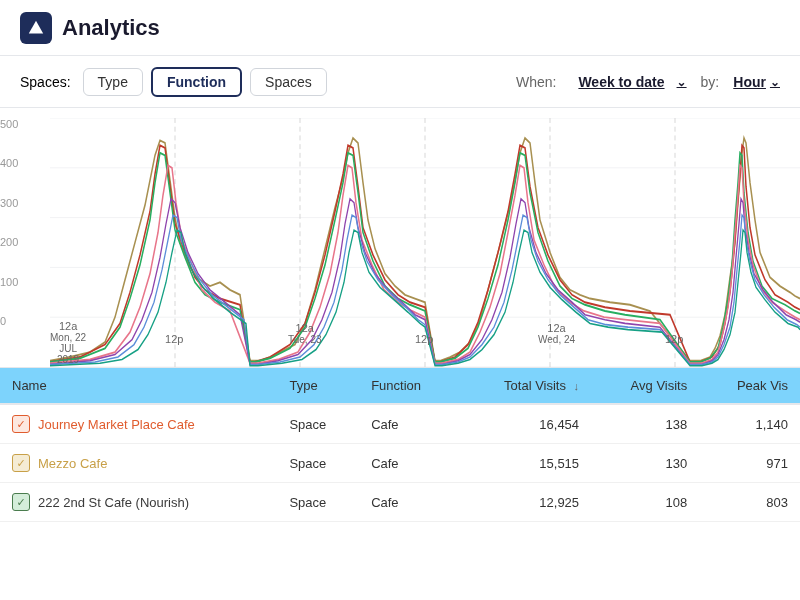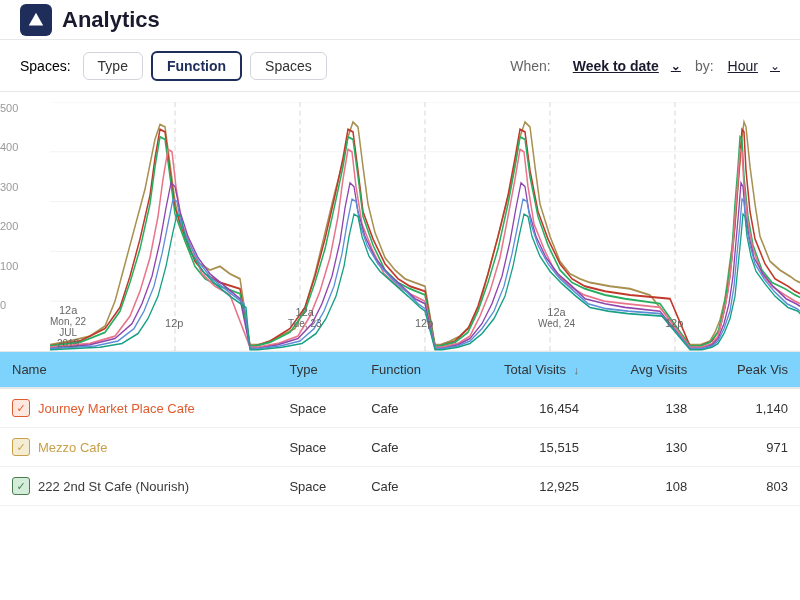--- a/index.html
+++ b/index.html
@@ -1,21 +1,21 @@
 <!DOCTYPE html>
 <html><head>
   <meta charset="utf-8">
   <style>
     * { box-sizing: border-box; margin: 0; padding: 0; }
     body { font-family: -apple-system, BlinkMacSystemFont, 'Segoe UI', sans-serif; background: #fff; color: #1a1a2e; width: 800px; height: 600px; overflow: hidden; }
 
     
     .header {
       display: flex; align-items: center; padding: 12px 20px;
-      border-bottom: 1px solid #e5e7eb; height: 40px;
+      border-bottom: 1px solid #e5e7eb; height: 56px;
     }
     .logo-icon {
       width: 32px; height: 32px; background: #1e2d5a; border-radius: 6px;
       display: flex; align-items: center; justify-content: center; margin-right: 10px;
     }
     .logo-icon svg { width: 18px; height: 18px; fill: #fff; }
     .app-title { font-size: 22px; font-weight: 600; color: #1a1a2e; }
 
     
     .toolbar {
@@ -31,22 +31,22 @@
       background: #fff; border: 2px solid #1e2d5a; color: #1e2d5a; font-weight: 600;
     }
     .spacer { flex: 1; }
     .when-label { font-size: 14px; color: #666; margin-right: 14px; }
     .when-select {
       font-size: 14px; font-weight: 600; color: #1a1a2e;
       text-decoration: underline; cursor: pointer; display: flex; align-items: center; gap: 12px;
     }
     .by-label { font-size: 14px; color: #666; margin: 8px 6px; }
     .hour-select {
-      font-size: 14px; font-weight: 400; color: #1a1a2e;
-      text-decoration: underline; cursor: pointer; display: flex; align-items: center; gap: 12px;
+      font-size: 14px; font-weight: 700; color: #1a1a2e;
+      text-decoration: underline; cursor: pointer; display: flex; align-items: center; gap: 4px;
     }
 
     
     .chart-area {
       position: relative; height: 260px; border-bottom: 1px solid #e5e7eb;
       padding: 10px 0 40px 50px; background: #fff;
     }
     .chart-svg { width: 100%; height: 100%; }
 
     

